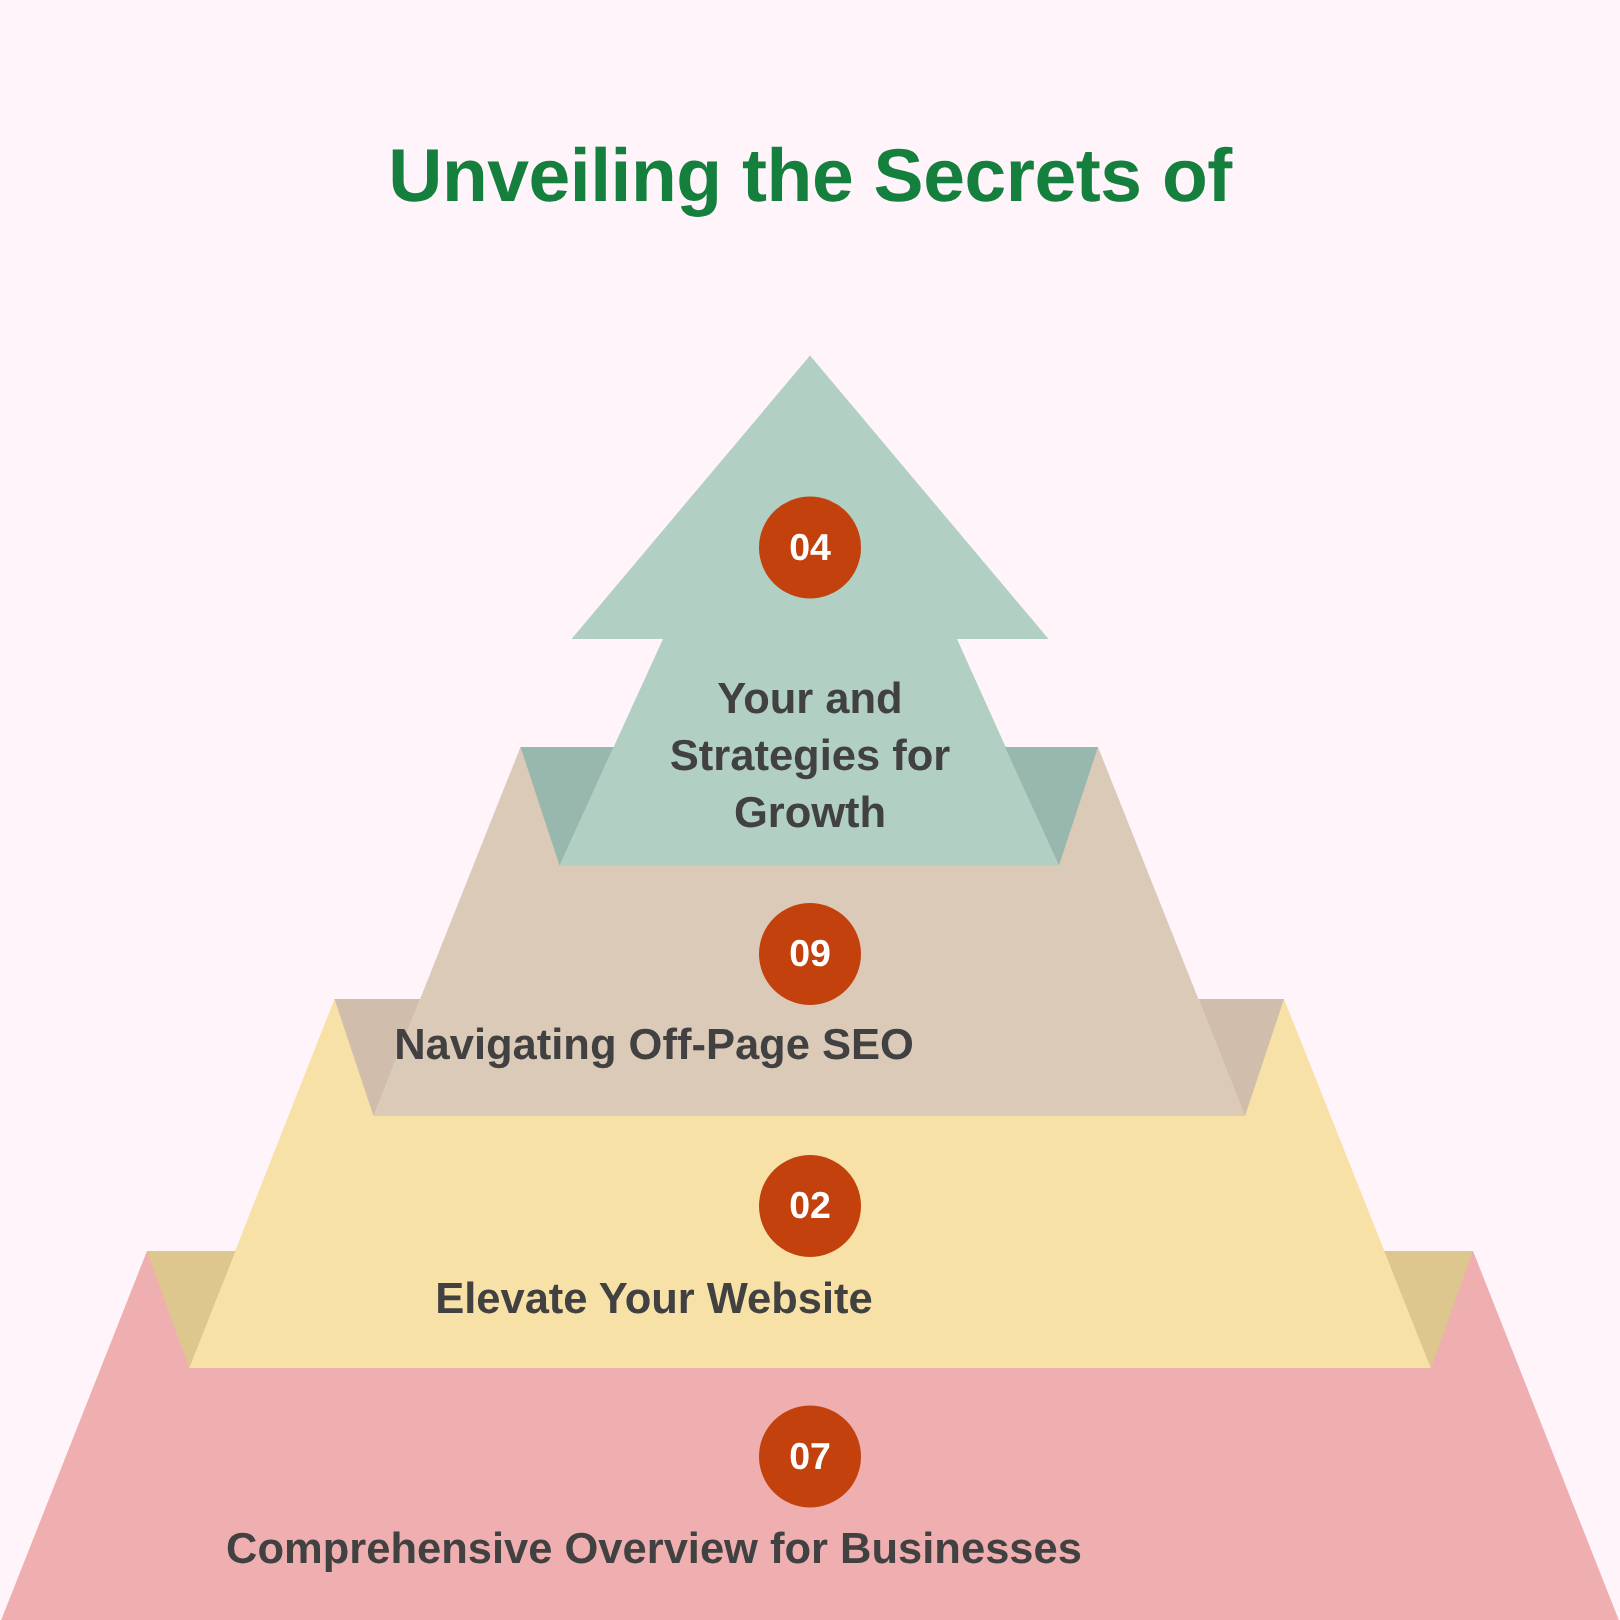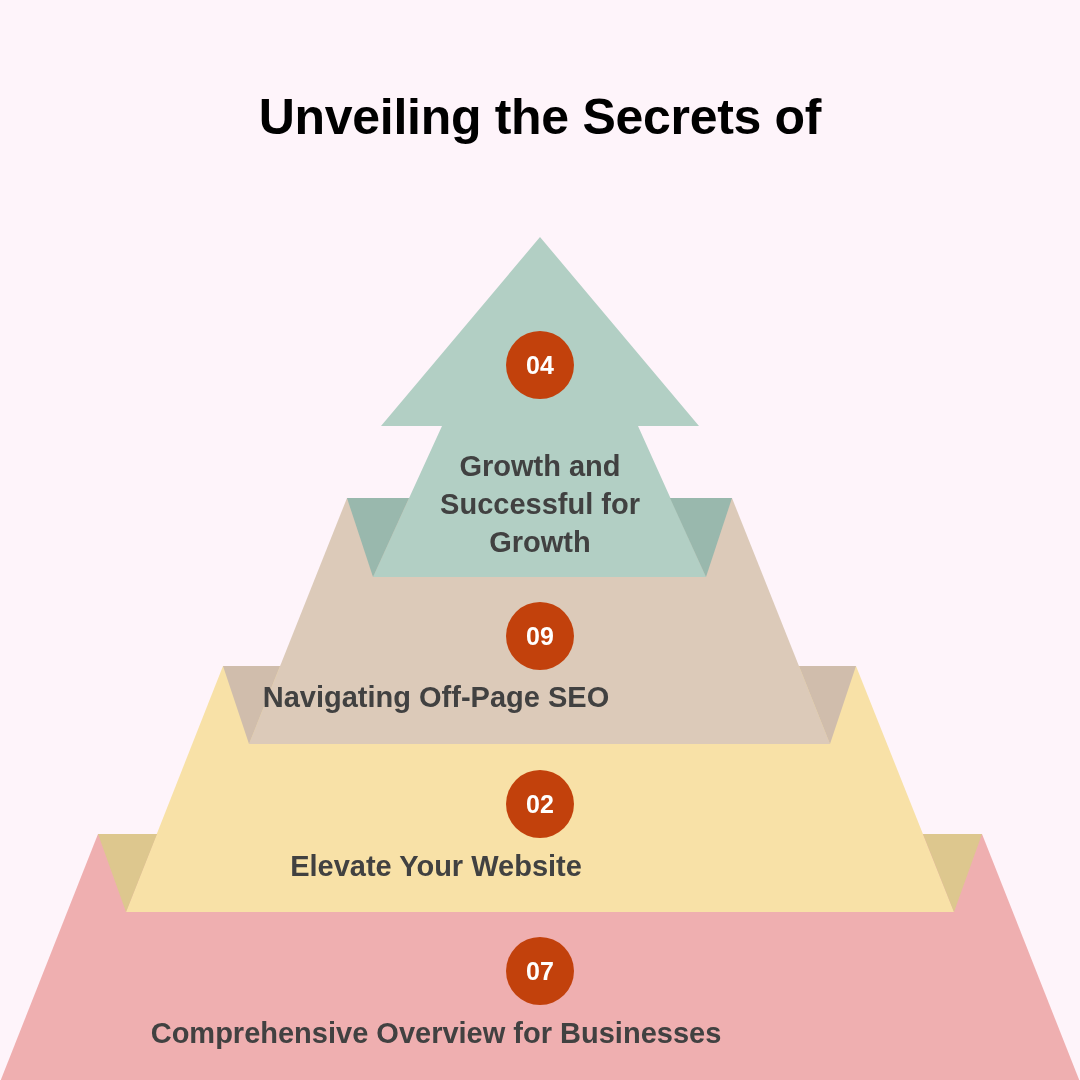--- a/index.html
+++ b/index.html
@@ -4,21 +4,21 @@
   <style>
     html, body { margin: 0; padding: 0; }
     body {
       width: 1080px; height: 1080px; overflow: hidden;
       background: #FEF4FA;
       position: relative;
       font-family: "Liberation Sans", "DejaVu Sans", sans-serif;
     }
     .title {
       position: absolute; left: 0; top: 90px; width: 1080px;
-      text-align: center; color: #000000;
+      text-align: center; color: #15803d;
       font-weight: bold; font-size: 50px; line-height: 55px;
       letter-spacing: -0.3px;
     }
     .title span { display: block; }
     svg.pyramid { position: absolute; left: 0; top: 0; }
     .badge {
       position: absolute; width: 68px; height: 68px; border-radius: 50%;
       background: #c2410c; color: #FFFFFF;
       font-weight: bold; font-size: 25px; line-height: 68px; text-align: center;
     }
@@ -48,22 +48,22 @@
   <polygon points="223,666 280,666 249,744" fill="#D0BDAC"></polygon>
   <polygon points="799,666 856,666 830,744" fill="#D0BDAC"></polygon>
 
   <polygon points="540,237 699,426 638,426 706,577 373,577 442,426 381,426" fill="#B2CFC4"></polygon>
   <polygon points="347,498 409,498 373,577" fill="#99B8AD"></polygon>
   <polygon points="670,498 732,498 706,577" fill="#99B8AD"></polygon>
 </svg>
 
 <div class="badge" style="left:506px; top:331px;">04</div>
 <div class="label multi" style="top:447px;">
-  <span>Growth and</span>
-  <span>Successful for</span>
+  <span>Your and</span>
+  <span>Strategies for</span>
   <span>Growth</span>
 </div>
 
 <div class="badge" style="left:506px; top:602px;">09</div>
 <div class="label" style="top:678px;">Navigating Off-Page SEO</div>
 
 <div class="badge" style="left:506px; top:770px;">02</div>
 <div class="label" style="top:847px;">Elevate Your Website</div>
 
 <div class="badge" style="left:506px; top:937px;">07</div>

